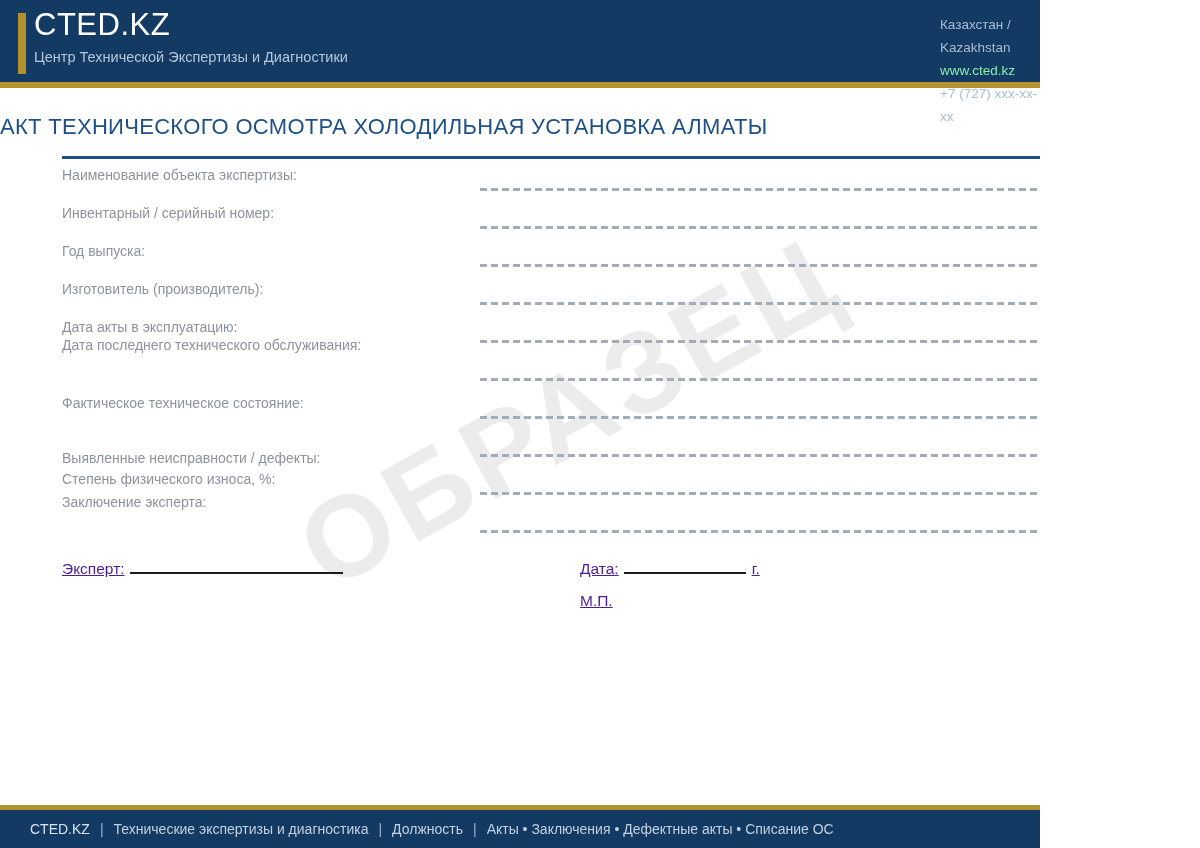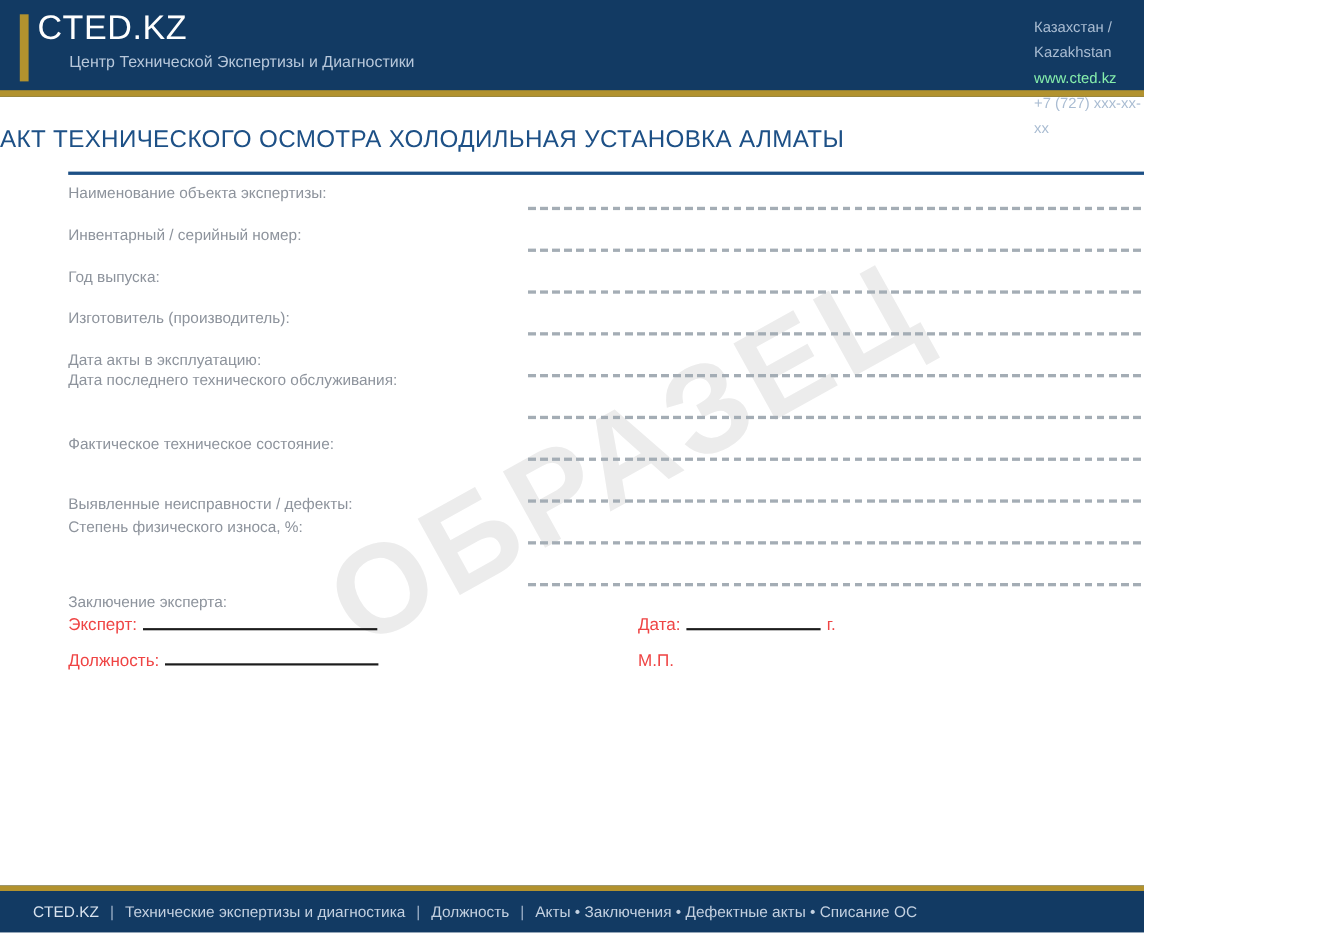--- a/index.html
+++ b/index.html
@@ -34,21 +34,20 @@
     font-size: 31px;
     line-height: 34px;
     color: #ffffff;
     letter-spacing: 0.5px;
   }
   .header-subtitle {
     position: absolute;
     left: 34px; top: 49px;
     font-size: 14.5px;
     color: #b7c7da;
-    margin-left: 29px;
   }
   .header-right {
     position: absolute;
     left: 940px; top: 13px;
     font-size: 13.5px;
     line-height: 23px;
     color: #a9bcd2;
   }
   .header-right .link { color: #86efac; cursor: pointer; }
 
@@ -105,23 +104,24 @@
     width: 660px;
     height: 3px;
     background: repeating-linear-gradient(to right,
       #a4adb5 0px, #a4adb5 7px, transparent 7px, transparent 11px);
   }
 
   
   .sig-item {
     position: absolute;
     font-size: 15.5px;
-    color: #ef4444;
+    color: #4c1d95;
     z-index: 1;
     white-space: nowrap;
+    text-decoration: underline;
   }
   .sig-line {
     display: inline-block;
     height: 13px;
     border-bottom: 2px solid #1c1c1c;
     margin-left: 5px;
   }
   .sig-suffix { margin-left: 6px; }
 
   
@@ -183,32 +183,29 @@
 
     <div class="field-label" style="top:395px">Фактическое техническое состояние:</div>
     <div class="field-line" style="top:416px"></div>
 
     <div class="field-label" style="top:450px">Выявленные неисправности / дефекты:</div>
     <div class="field-line" style="top:454px"></div>
 
     <div class="field-label" style="top:471px">Степень физического износа, %:</div>
     <div class="field-line" style="top:492px"></div>
 
-    <div class="field-label" style="top:539px">Заключение эксперта:</div>
+    <div class="field-label" style="top:494px">Заключение эксперта:</div>
     <div class="field-line" style="top:530px"></div>
   </div>
 
   <div class="sig-item" style="left:62px; top:560px">
     <span>Эксперт:</span><span class="sig-line" style="width:213px"></span>
   </div>
   <div class="sig-item" style="left:580px; top:560px">
     <span>Дата:</span><span class="sig-line" style="width:122px"></span><span class="sig-suffix">г.</span>
-  </div>
-  <div class="sig-item" style="left:62px; top:592px">
-    <span>Должность:</span><span class="sig-line" style="width:194px"></span>
   </div>
   <div class="sig-item" style="left:580px; top:592px">
     <span>М.П.</span>
   </div>
 
   <div class="footer">
     <span class="brand">CTED.KZ</span>
     <span class="sep">|</span>
     <span>Технические экспертизы и диагностика</span>
     <span class="sep">|</span>

